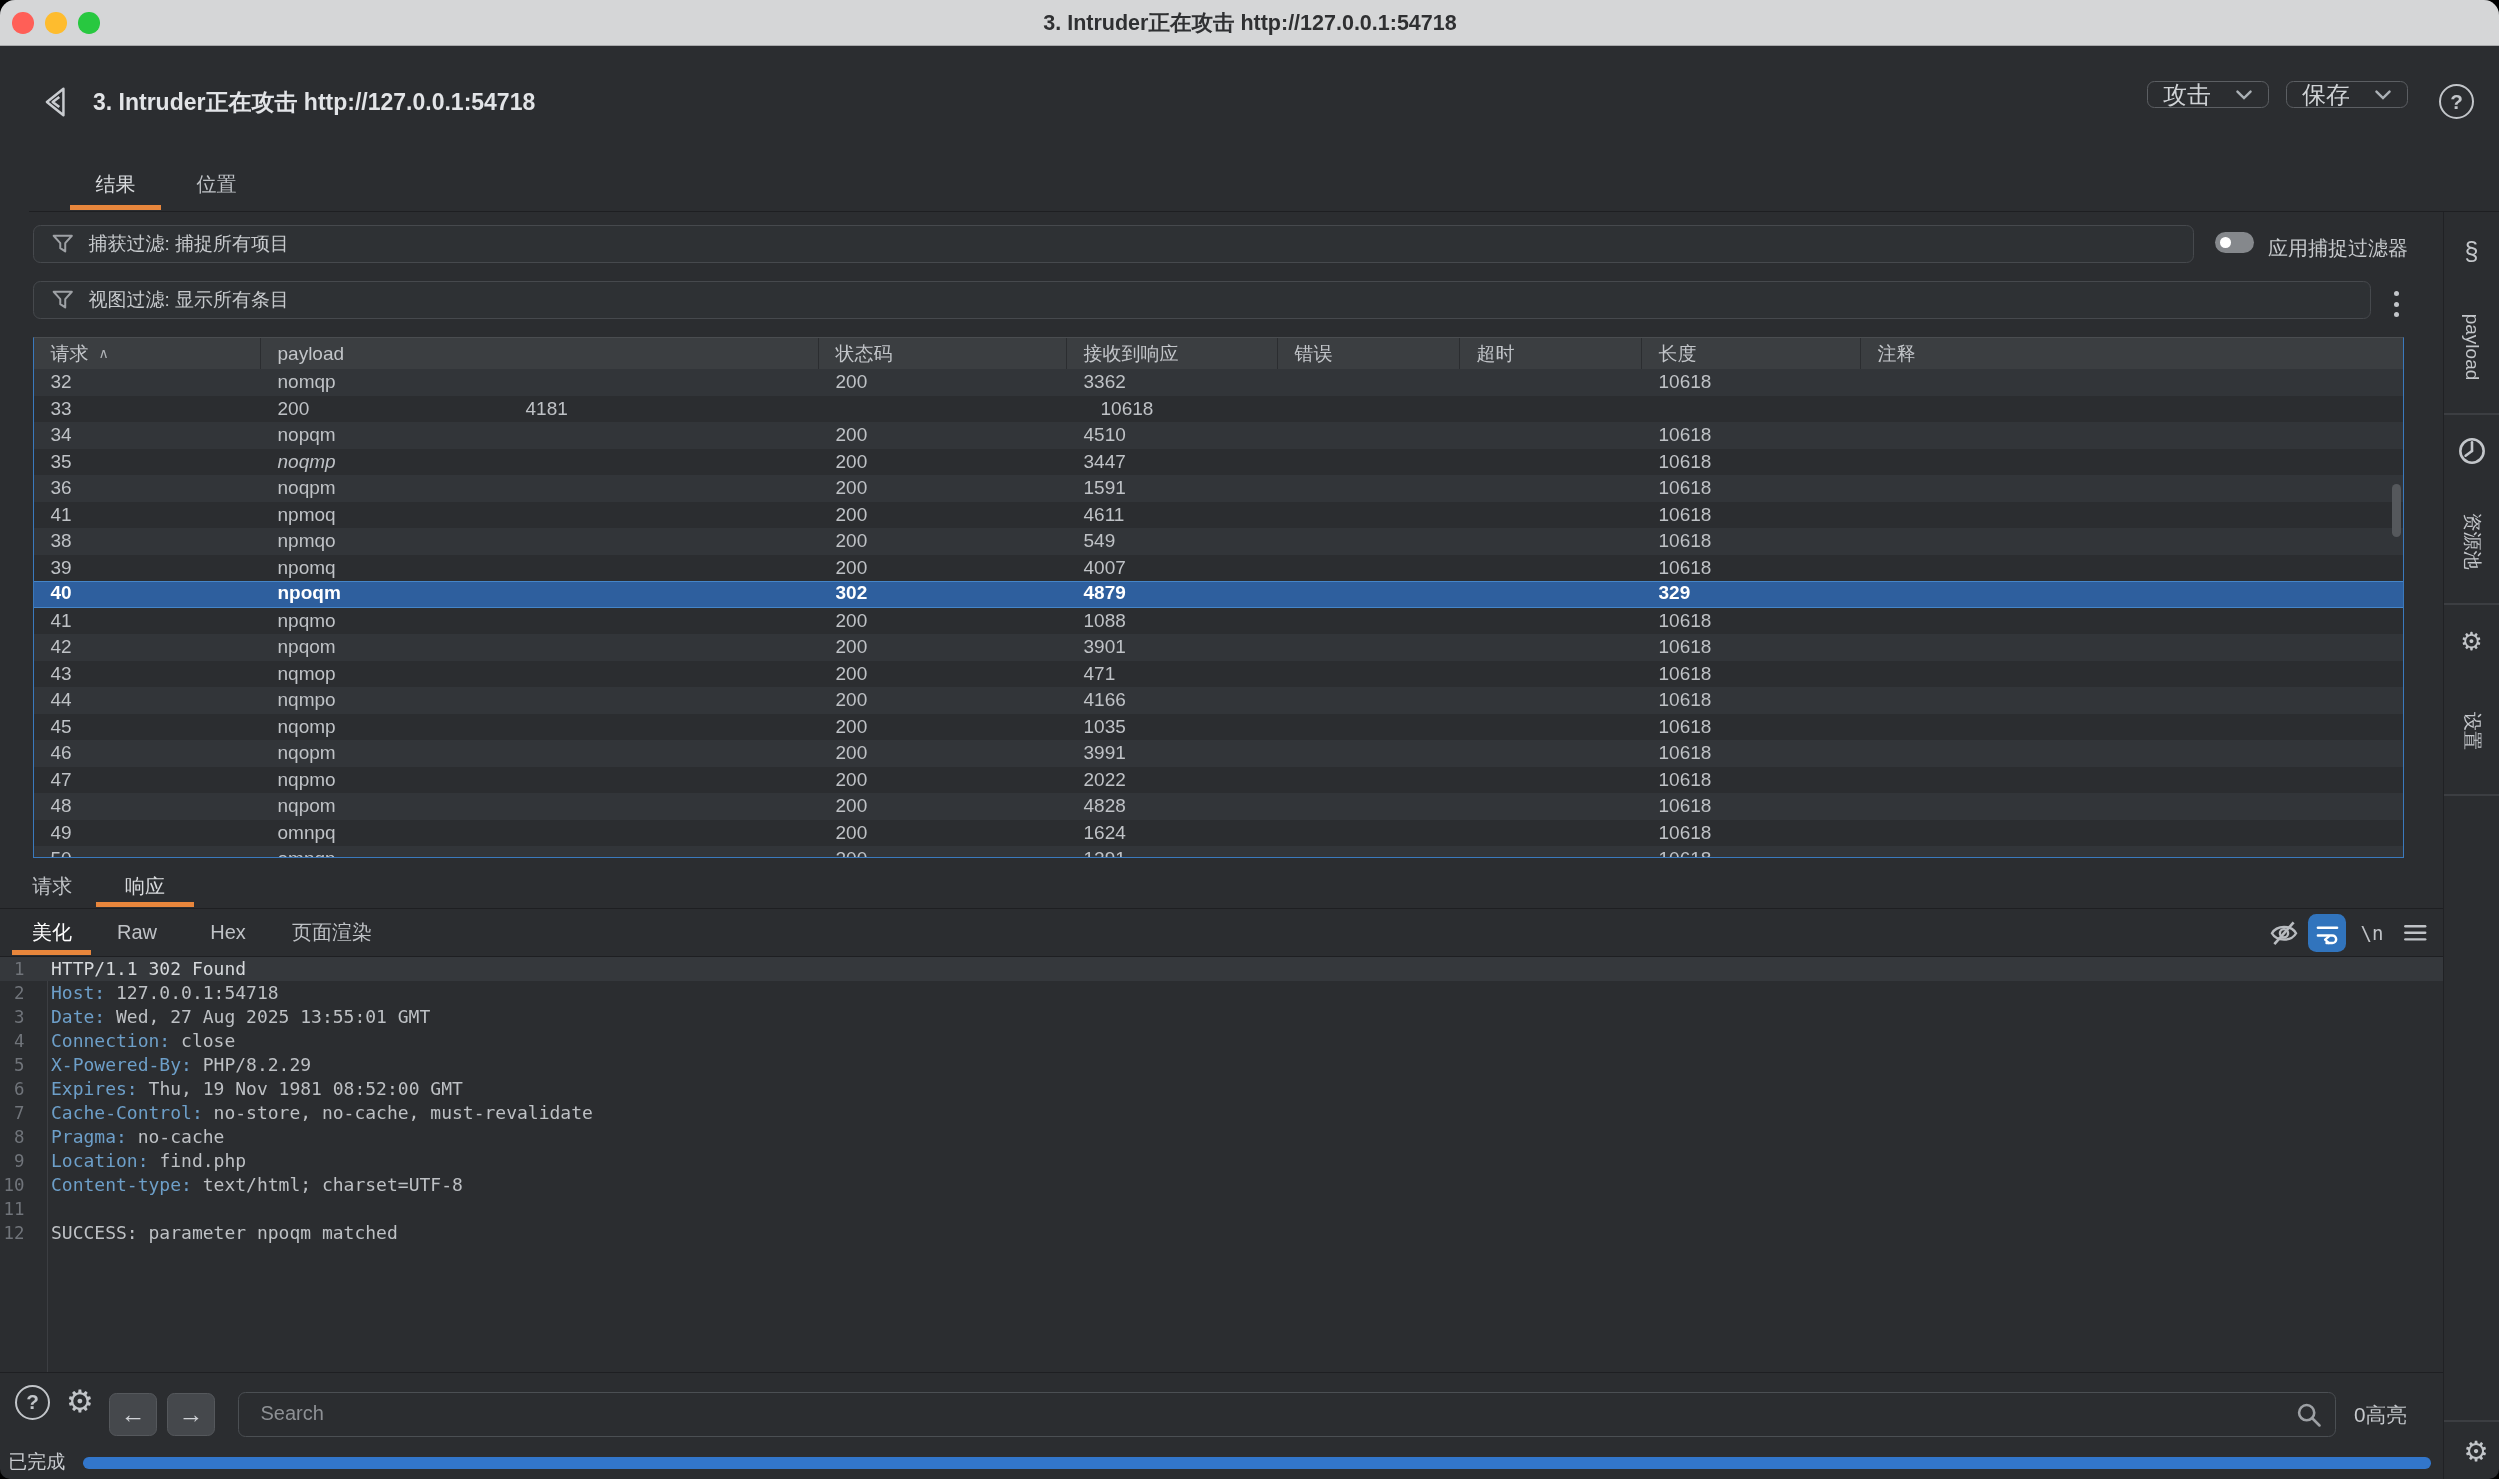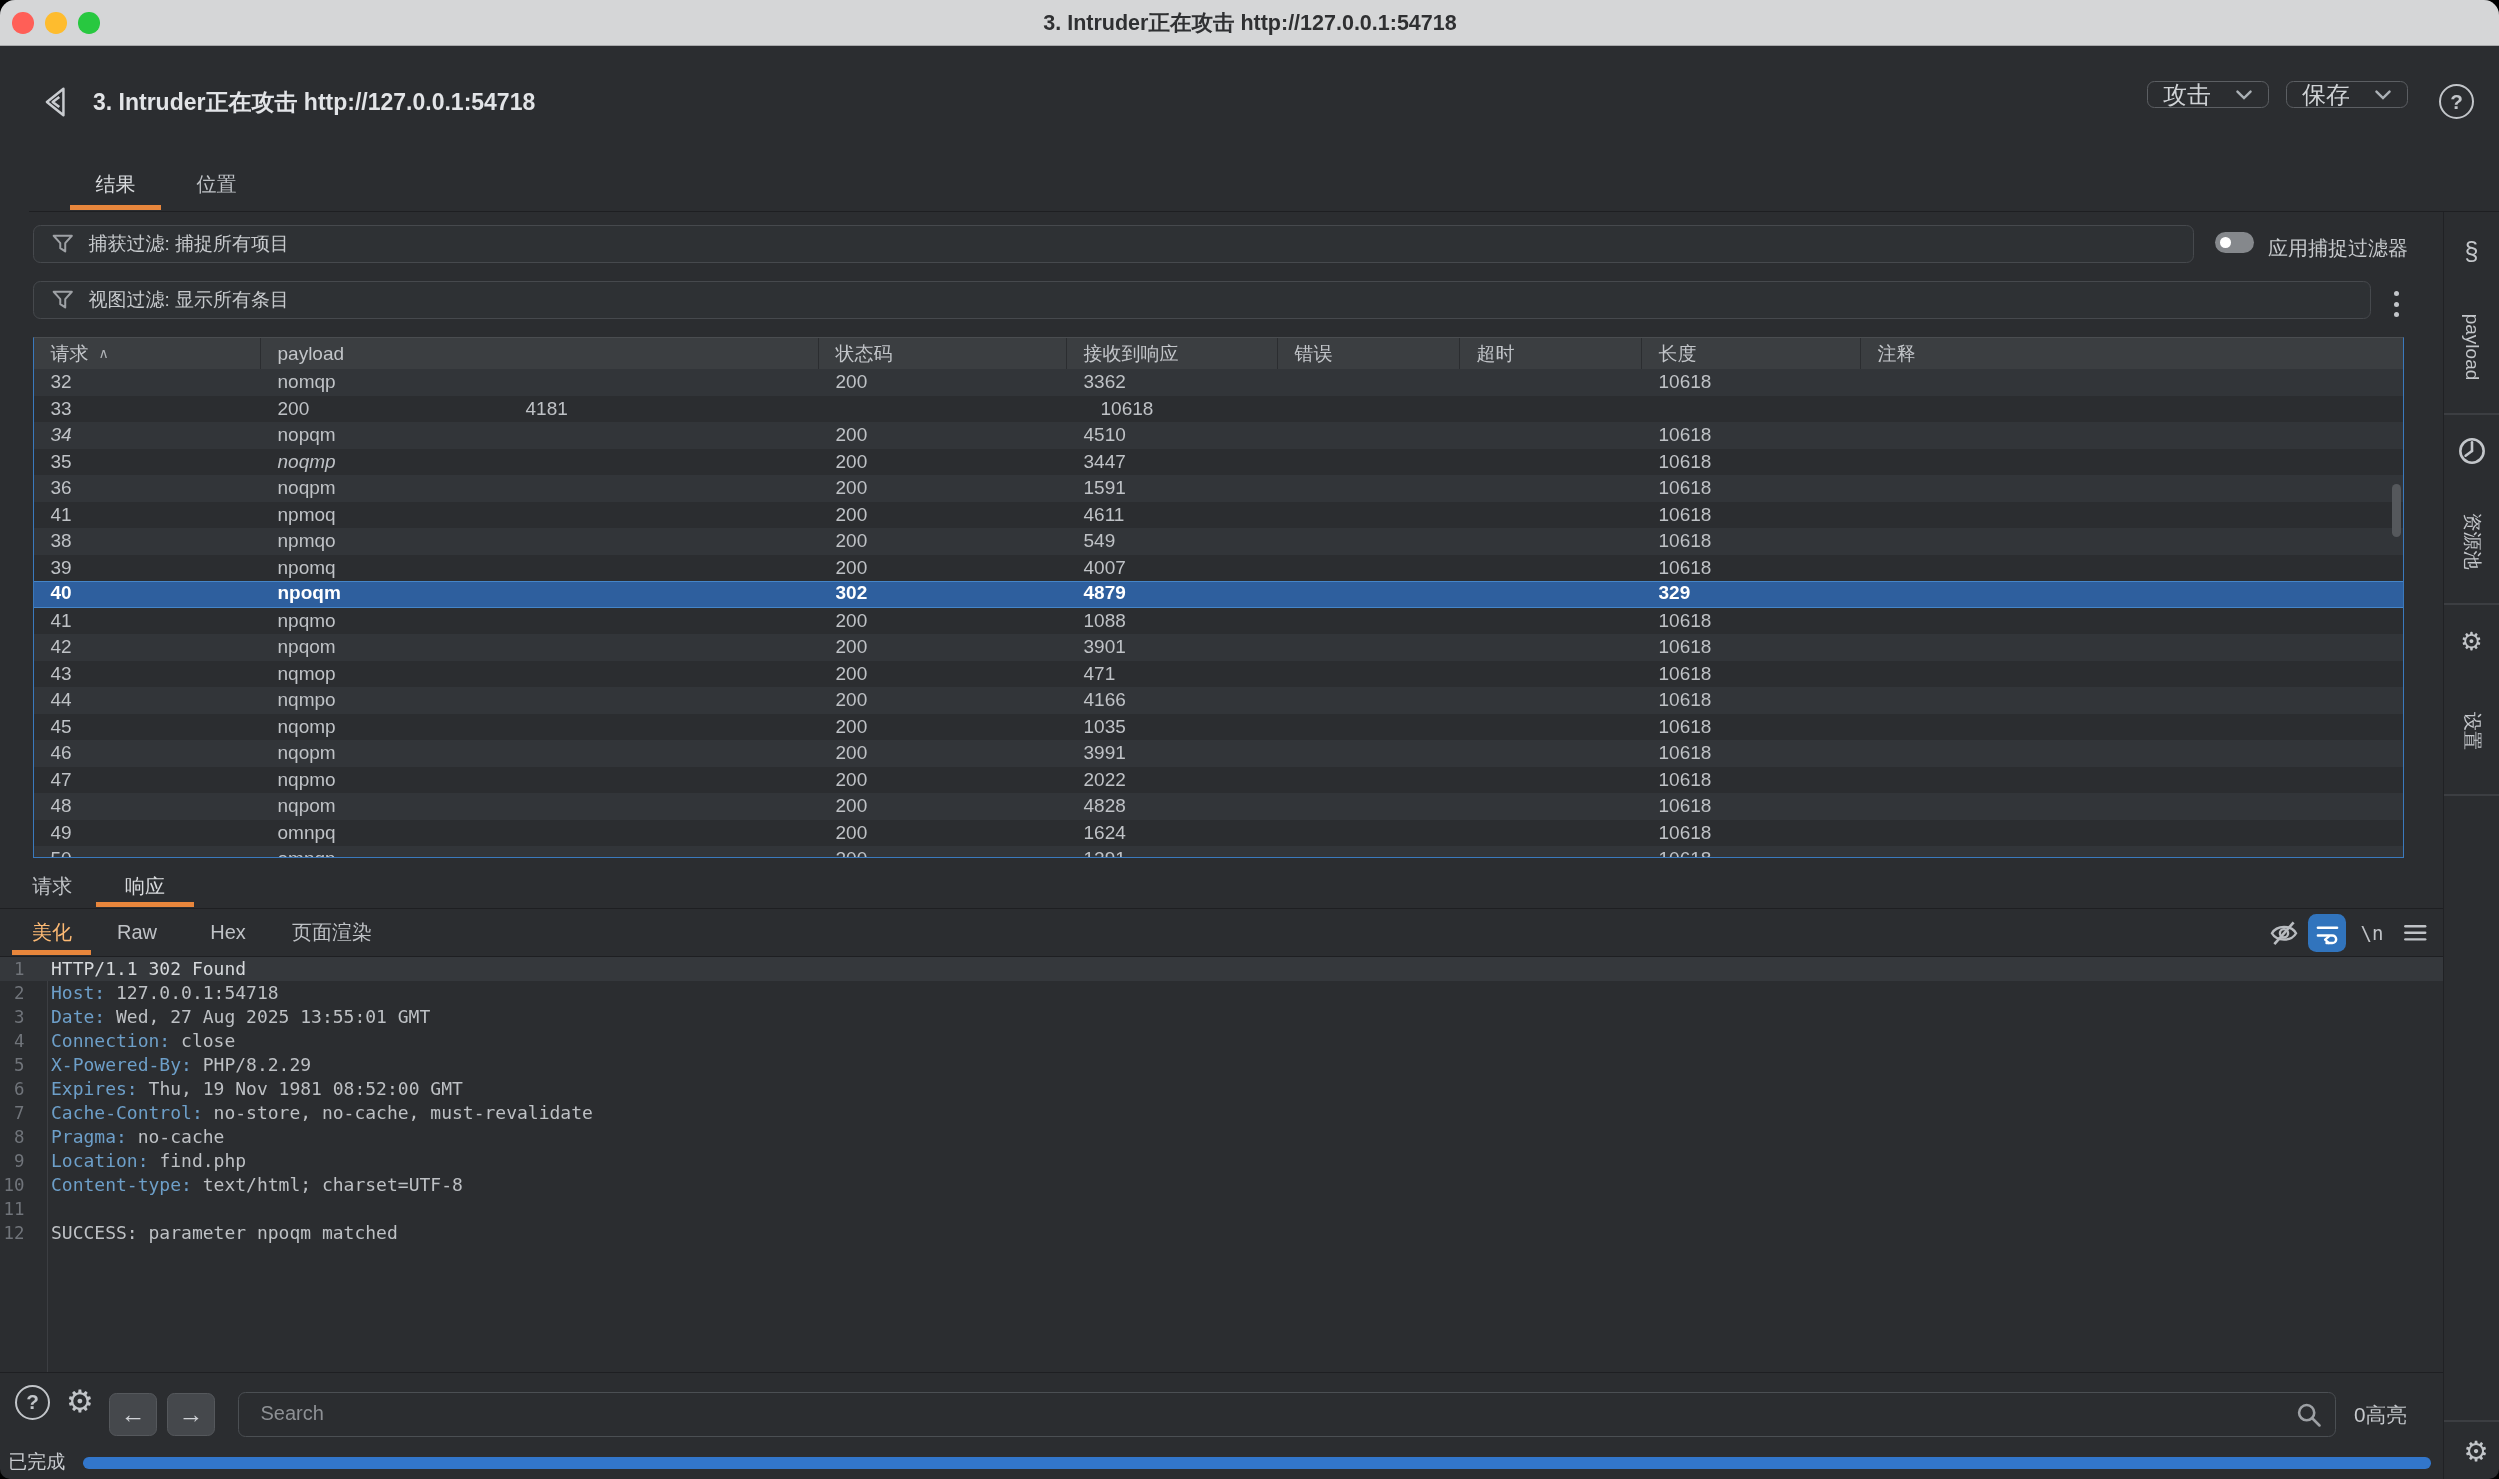--- a/index.html
+++ b/index.html
@@ -53,21 +53,21 @@
   .vscroll { position:absolute; right:2.5px; top:146px; width:9px; height:53px; border-radius:5px; background:#55585c; }
 
   
   .btabs { position:absolute; left:0; top:866px; width:2443px; height:43px; border-bottom:1.7px solid #1e1f22; }
   .btab { position:absolute; top:0; height:41px; line-height:41px; text-align:center; font-size:20px; color:#bfc2c6; }
   .btab.sel { color:#d9dbde; }
   .btab .underline { position:absolute; left:0; right:0; bottom:0; height:5px; background:#e8863c; }
 
   .vtabs { position:absolute; left:0; top:909px; width:2443px; height:48px; border-bottom:1.7px solid #1e1f22; }
   .vtab { position:absolute; top:0; height:46px; line-height:46px; text-align:center; font-size:20px; color:#bfc2c6; }
-  .vtab.sel { color:#fdba74;font-family:Liberation Serif, serif; }
+  .vtab.sel { color:#ffffff;font-family:Liberation Serif, serif; }
   .vtab .underline { position:absolute; left:0; right:0; bottom:0; height:5px; background:#e8863c; }
   .vt-icon { position:absolute; top:914px; width:38px; height:38px; display:flex; align-items:center; justify-content:center; }
   .wrap-btn { background:#3174bd; border-radius:8.3px; }
   .nl-icon { font-family:"DejaVu Sans Mono", monospace; font-size:19px; color:#c0c3c7; }
 
   
   .editor { position:absolute; left:0; top:957px; width:2443px; height:415px; font-family:"DejaVu Sans Mono", monospace; font-size:18px; overflow:hidden; }
   .gutter-line { position:absolute; left:47px; top:0; bottom:0; width:0.8px; background:#3c3e42; }
   .eline { position:relative; display:flex; height:24px; line-height:24px; }
   .eline.cur { background:#35383c; }
@@ -223,21 +223,21 @@
         <div class="tr">
           <div class="td" style="width: 227px;">33</div>
           <div class="td" style="width: 248px;">200</div>
           <div class="td" style="width: 211px;">4181</div>
           <div class="td" style="width: 182px;"></div>
           <div class="td" style="width: 182px;"></div>
           <div class="td" style="width: 219px;">10618</div>
           <div class="td" style="width: 534px;"></div>
         </div>
         <div class="tr alt">
-          <div class="td" style="width: 227px; font-style: italic;">34</div>
+          <div class="td" style="width: 227px;">34</div>
           <div class="td" style="width: 558px;">nopqm</div>
           <div class="td" style="width: 248px;">200</div>
           <div class="td" style="width: 211px;">4510</div>
           <div class="td" style="width: 182px;"></div>
           <div class="td" style="width: 182px;"></div>
           <div class="td" style="width: 219px;">10618</div>
           <div class="td" style="width: 534px;"></div>
         </div>
         <div class="tr">
           <div class="td" style="width: 227px;">35</div>

